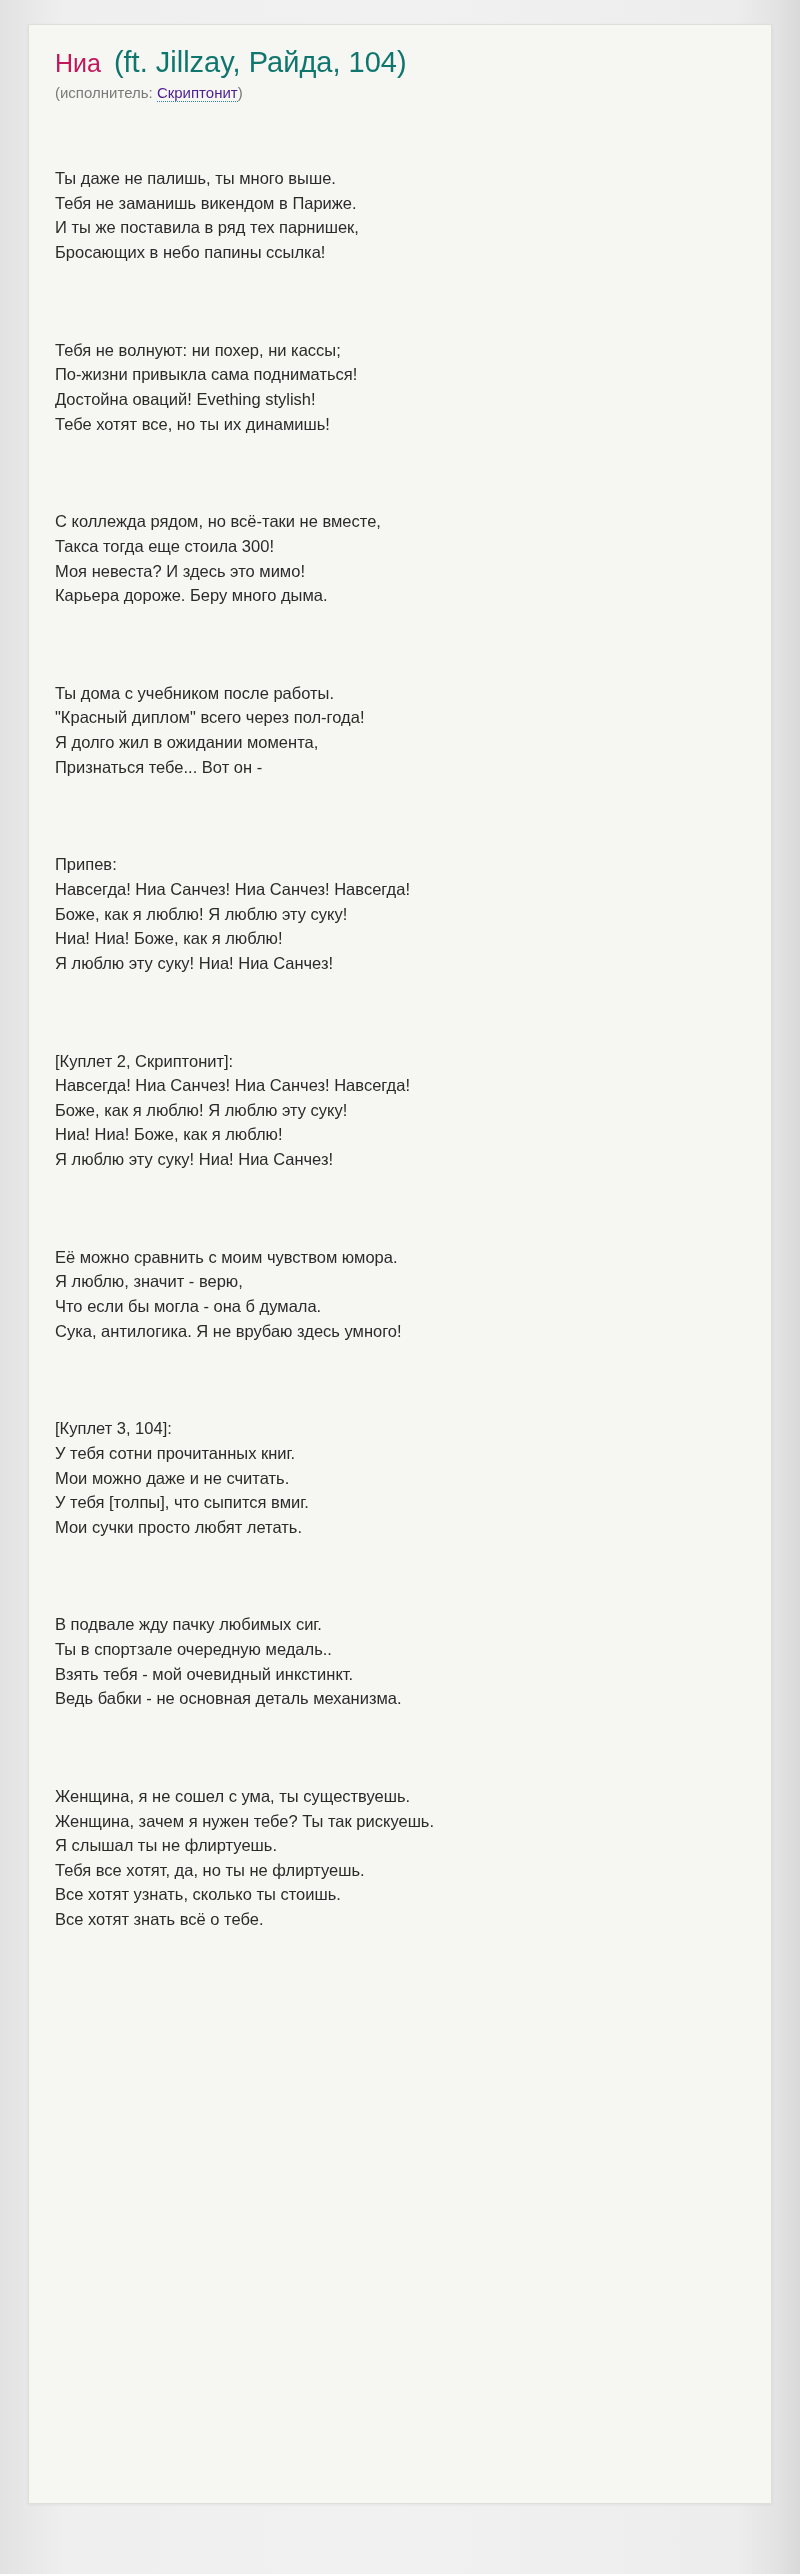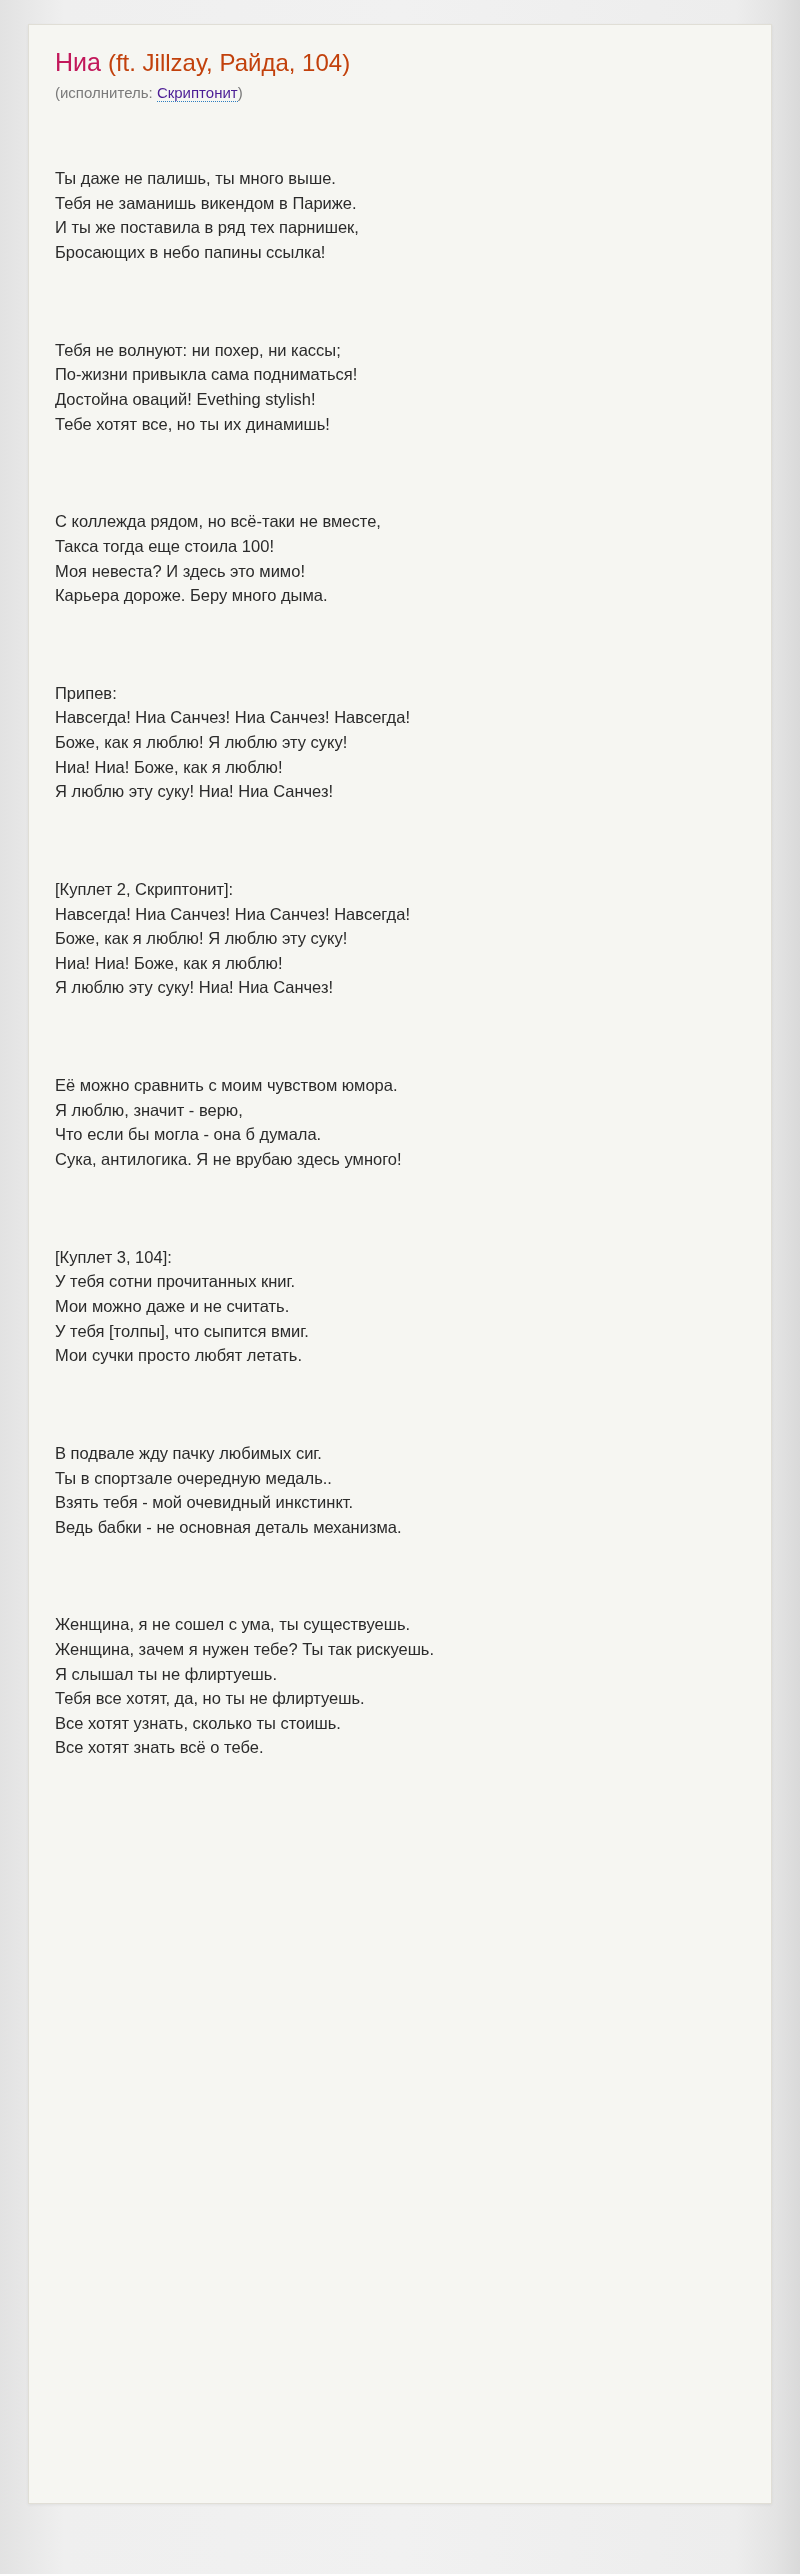--- a/index.html
+++ b/index.html
@@ -31,22 +31,23 @@
   }
   .song-title {
     font-size: 25px;
     line-height: 30px;
     color: #c2185b;
     font-weight: normal;
     margin: 0 0 6px 0;
     font-family: "Liberation Sans", sans-serif;
   }
   .song-title .feat {
-    color: #c2410c;
-    font-size: 24px;
+    color: #0f766e;
+    font-size: 29px;
+    margin-left: 6px;
   }
   .artist-line {
     font-size: 15px;
     color: #7a7a7a;
     margin: 0 0 16px 0;
   }
   .artist-link {
     color: #4c1d95;
     text-decoration: none;
     border-bottom: 1px dotted #2d7dbf;
@@ -84,23 +85,27 @@
     <div class="lyrics">
       <p>Ты даже не палишь, ты много выше.
 Тебя не заманишь викендом в Париже.
 И ты же поставила в ряд тех парнишек,
 Бросающих в небо папины ссылка!</p>
       <p>Тебя не волнуют: ни похер, ни кассы;
 По-жизни привыкла сама подниматься!
 Достойна оваций! Evething stylish!
 Тебе хотят все, но ты их динамишь!</p>
       <p>С коллежда рядом, но всё-таки не вместе,
-Такса тогда еще стоила 100!
+Такса тогда еще стоила 300!
 Моя невеста? И здесь это мимо!
 Карьера дороже. Беру много дыма.</p>
+      <p>Ты дома с учебником после работы.
+"Красный диплом" всего через пол-года!
+Я долго жил в ожидании момента,
+Признаться тебе... Вот он -</p>
       <p>Припев:
 Навсегда! Ниа Санчез! Ниа Санчез! Навсегда!
 Боже, как я люблю! Я люблю эту суку!
 Ниа! Ниа! Боже, как я люблю!
 Я люблю эту суку! Ниа! Ниа Санчез!</p>
       <p>[Куплет 2, Скриптонит]:
 Навсегда! Ниа Санчез! Ниа Санчез! Навсегда!
 Боже, как я люблю! Я люблю эту суку!
 Ниа! Ниа! Боже, как я люблю!
 Я люблю эту суку! Ниа! Ниа Санчез!</p>

